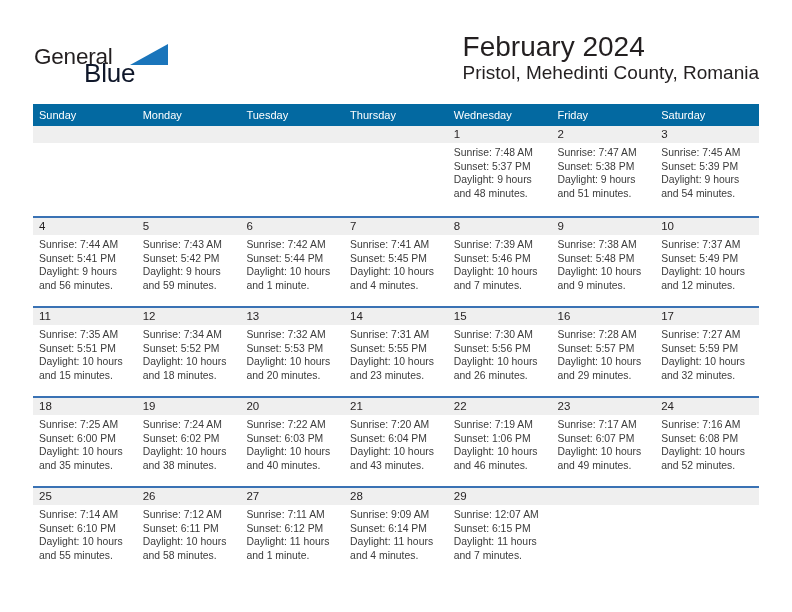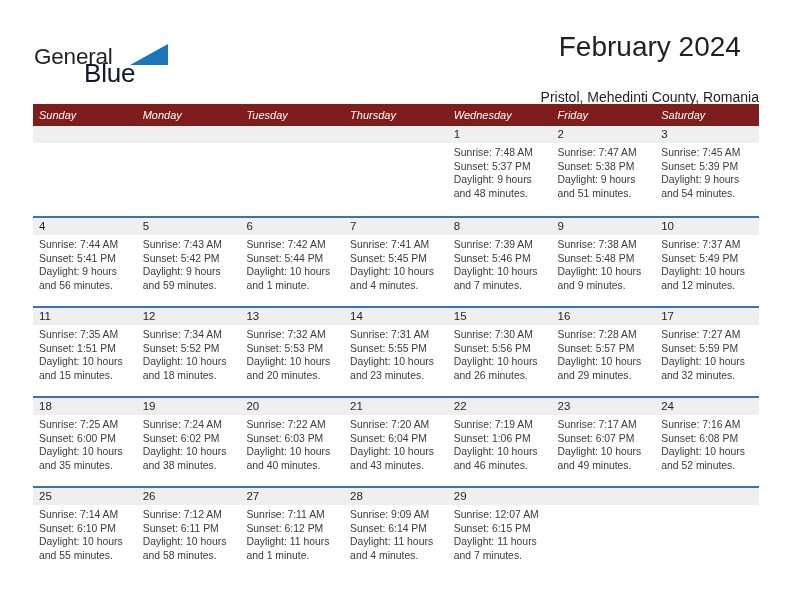--- a/index.html
+++ b/index.html
@@ -62,51 +62,50 @@
     background: #1a75bb;
     border: 0;
     clip-path: polygon(0% 100%, 100% 100%, 0% 0%);
     transform: scaleX(-1);
   }
 
   .title-block {
     position: absolute;
     right: 33px;
     top: 30px;
-    text-align: center;
+    text-align: left;
   }
   .cal-title {
     font-size: 28px;
     color: #231f20;
     line-height: 34px;
     font-weight: normal;
     font-family: "Liberation Sans", sans-serif;
   }
   .cal-subtitle {
-    margin-top: 24px;
-    font-size: 14px;
+    margin-top: 0;
+    font-size: 19px;
     color: #231f20;
     line-height: 18px;
     font-family: "Liberation Sans", sans-serif;
   }
 
   
   .calendar {
     position: absolute;
     left: 33px;
     top: 104px;
     width: 726px;
   }
 
   .weekday-header {
     display: flex;
     width: 726px;
     height: 22px;
-    background: #7f1d1d;
-    font-style: italic;
+    background: #0369a1;
   }
   .weekday-cell {
     width: 103.714px;
     height: 22px;
     display: flex;
     align-items: center;
     padding-left: 6px;
     color: #ffffff;
     font-size: 11px;
     font-family: "Liberation Sans", sans-serif;
@@ -322,21 +321,21 @@
             </div>
           </div>
         </div>
         <div class="week-row">
           <div class="day-cell">
             <div class="day-numband">
               <span class="day-num">11</span>
             </div>
             <div class="day-body">
               <div class="day-line">Sunrise: 7:35 AM</div>
-              <div class="day-line">Sunset: 1:51 PM</div>
+              <div class="day-line">Sunset: 5:51 PM</div>
               <div class="day-line">Daylight: 10 hours</div>
               <div class="day-line">and 15 minutes.</div>
             </div>
           </div>
           <div class="day-cell">
             <div class="day-numband">
               <span class="day-num">12</span>
             </div>
             <div class="day-body">
               <div class="day-line">Sunrise: 7:34 AM</div>

